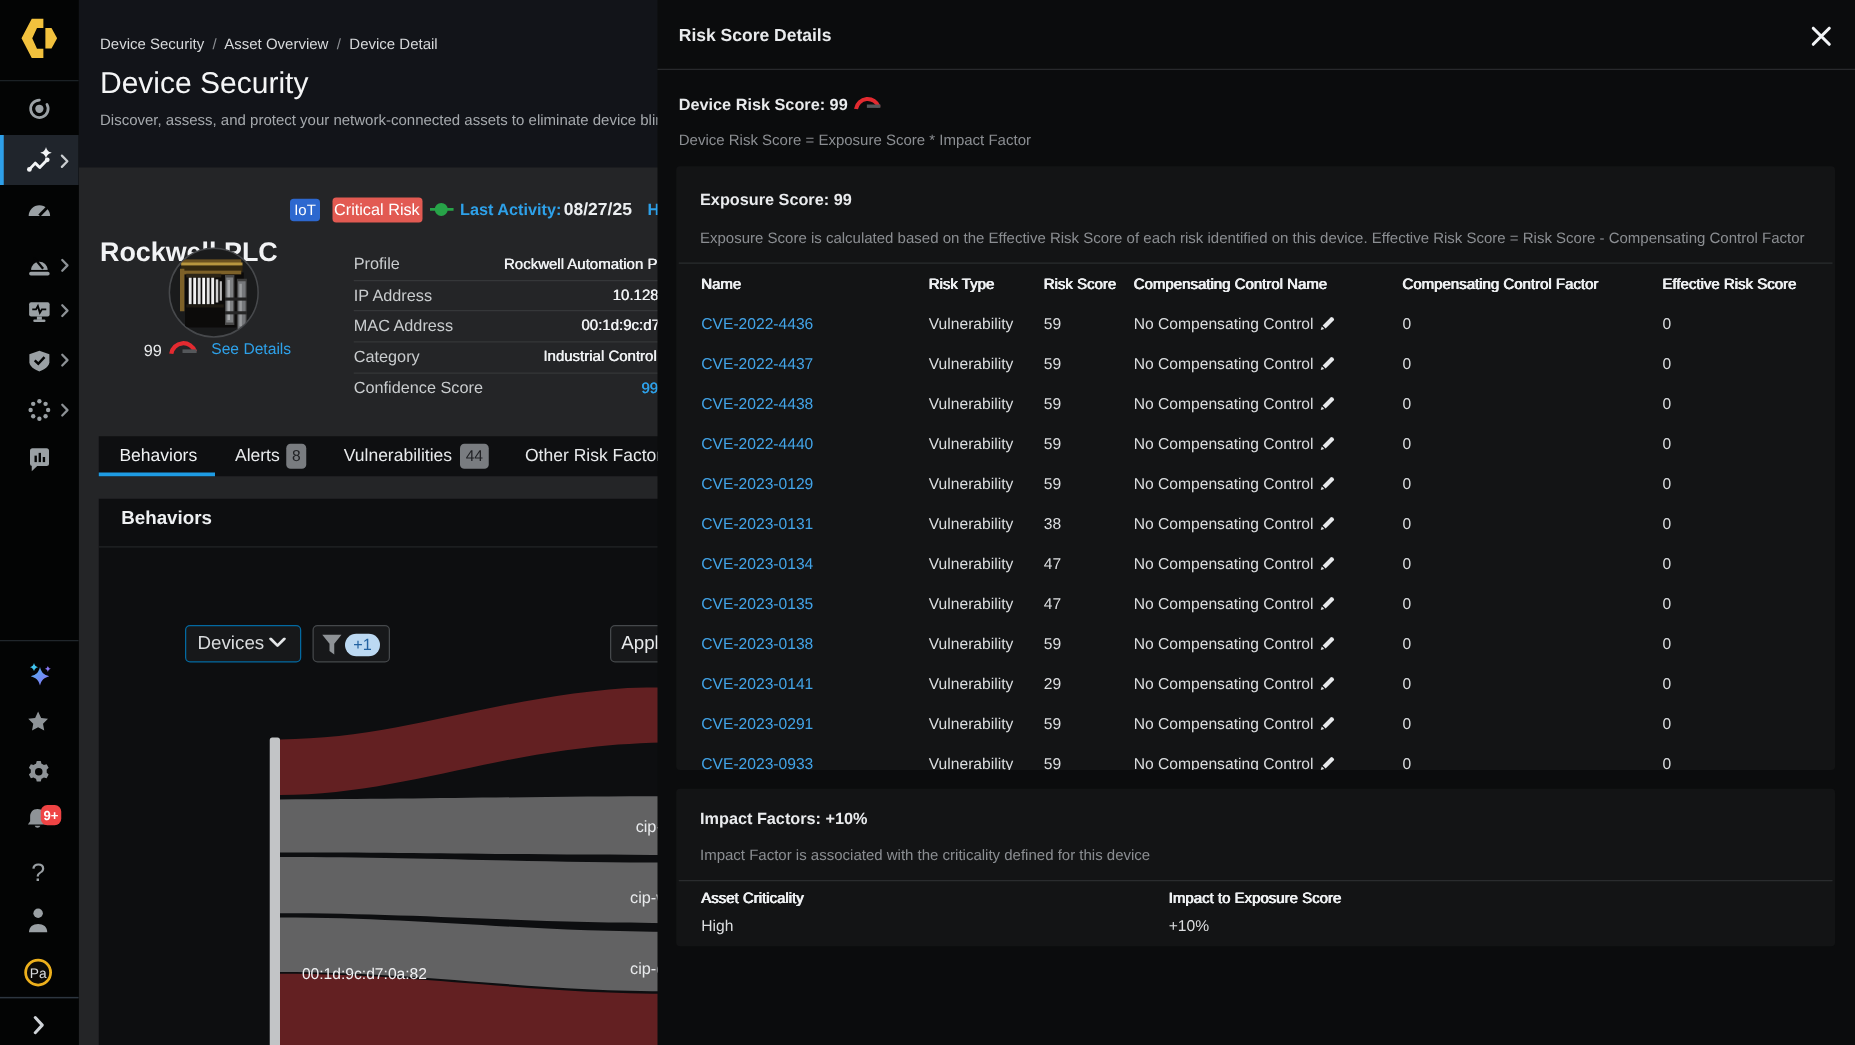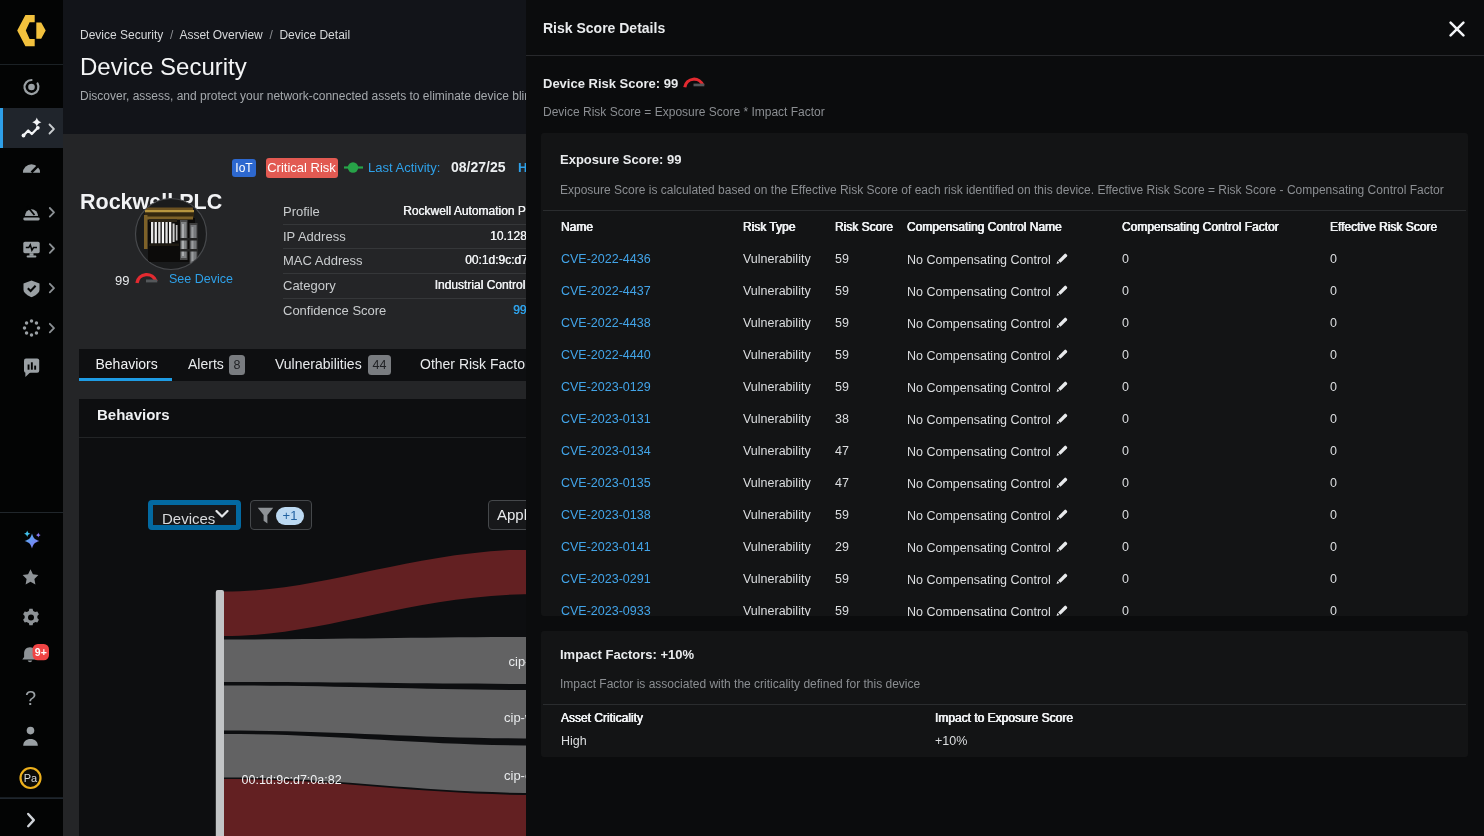--- a/index.html
+++ b/index.html
@@ -45,21 +45,21 @@
       <div class="abs" style="left:17px; top:88.5px; font-size:12px; color:#a5a9ad;">Discover, assess, and protect your network-connected assets to eliminate device blind spots.</div>
     </div>
 
     <div class="abs" style="left:17px; top:154px; font-size:21.5px; font-weight:700; color:#f2f3f5;margin-top:36px;">Rockwell PLC</div>
     <div class="abs" style="left:169px; top:158.5px; width:24px; height:18px; background:#2d68cf; border-radius:3px; color:#fff; font-size:12px; text-align:center; line-height:18px;">IoT</div>
     <div class="abs" style="left:202.5px; top:157.5px; width:72px; height:20px; background:#e25a52; border-radius:3px; color:#fff; font-size:13px; text-align:center; line-height:20px;">Critical Risk</div>
     <svg class="abs" style="left:280.5px; top:159.5px;" width="19" height="15" viewBox="0 0 19 15">
       <line x1="0" y1="7.5" x2="19" y2="7.5" stroke="#27a348" stroke-width="2.2"></line>
       <circle cx="9" cy="7.5" r="5.2" fill="#27a348"></circle>
     </svg>
-    <div class="abs" style="left:305px; top:159.5px; font-size:13px; font-weight:400; color:#2ea1e9;">Last Activity:</div>
+    <div class="abs" style="left:305px; top:159.5px; font-size:13px; font-weight:700; color:#2ea1e9;">Last Activity:</div>
     <div class="abs" style="left:388px; top:159px; font-size:14px; font-weight:700; color:#eceff1;">08/27/25</div>
     <div class="abs" style="left:455px; top:159.5px; font-size:13px; font-weight:700; color:#2ea1e9;">History</div>
 
     <svg class="abs" style="left:71px; top:197px;" width="74" height="74" viewBox="0 0 74 74">
       <clipPath id="avc">
           <circle cx="37" cy="37" r="35.2"></circle>
         </clipPath>
       <circle cx="37" cy="37" r="35.5" fill="#1a1b1c" stroke="#47494c" stroke-width="1.2"></circle>
       <g clip-path="url(#avc)">
         <rect x="14" y="21" width="47" height="44" fill="#0c0b0a"></rect>
@@ -88,21 +88,21 @@
         <rect x="57.5" y="30" width="2" height="34" fill="#9a9c9e"></rect>
         <rect x="46" y="41" width="17.5" height="2.5" fill="#222"></rect>
         <rect x="46" y="52" width="17.5" height="2.5" fill="#262626"></rect>
       </g>
     </svg>
     <div class="abs" style="left:52px; top:272.5px; font-size:13px; color:#e8eaec;">99</div>
     <svg class="abs" style="left:72px; top:270.5px;" width="23" height="15" viewBox="0 0 23 15">
       <path d="M2,12 A9.8,9.8 0 0 1 21,10.3" fill="none" stroke="#e32a30" stroke-width="3.4"></path>
       <rect x="11" y="8.5" width="11.3" height="2.9" fill="#54575a"></rect>
     </svg>
-    <div class="abs" style="left:106px; top:272px; font-size:12.5px; color:#2ea1e9;">See Device</div>
+    <div class="abs" style="left:106px; top:272px; font-size:12.5px; color:#2ea1e9;">See Details</div>
 
     <div class="prow" style="top:199px;">
         <span class="pl">Profile</span>
         <span class="pv" style="left:120px;">Rockwell Automation PLC</span>
       </div>
     <div class="psep" style="top:223.5px;"></div>
     <div class="prow" style="top:223.5px;">
         <span class="pl">IP Address</span>
         <span class="pv" style="left:207px;">10.128.0.91</span>
       </div>
@@ -129,21 +129,21 @@
       <div class="abs" style="left:150px; top:6px;"><span class="badge-num">8</span></div>
       <div class="abs" style="left:196px; top:7px; font-size:14px; color:#e8eaec;">Vulnerabilities</div>
       <div class="abs" style="left:289px; top:6px;border-radius:10px;"><span class="badge-num">44</span></div>
       <div class="abs" style="left:341px; top:7px; font-size:14px; color:#e8eaec;">Other Risk Factors</div>
     </div>
 
     <div id="behav-card">
       <div class="abs" style="left:18px; top:7px; font-size:15px; font-weight:700; color:#eff1f3;">Behaviors</div>
       <div class="abs" style="left:0; top:38px; width:100%; height:1px; background:#222426;"></div>
 
-      <div class="abs" style="left:69px; top:101px; width:93px; height:30px; border:5px solid #0369a1; background:#17181a; border-radius:4px; color:#dadcde; font-size:15px; line-height:28px; padding-left:9px;">Devices</div>
+      <div class="abs" style="left:69px; top:101px; width:93px; height:30px; border:1px solid #0369a1; background:#17181a; border-radius:4px; color:#dadcde; font-size:15px; line-height:28px; padding-left:9px;">Devices</div>
       <svg class="abs" style="left:136px; top:111px;" width="14" height="8" viewBox="0 0 14 8">
           <path d="M1.5,1 L7,6.5 L12.5,1" stroke="#e4e6e8" stroke-width="2.2" fill="none" stroke-linecap="round" stroke-linejoin="round"></path>
         </svg>
       <div class="abs" style="left:171px; top:101px; width:62px; height:30px; border:1px solid #45484b; background:#17181a; border-radius:4px;">
         <svg class="abs" style="left:6px; top:6px;" width="17" height="18" viewBox="0 0 17 18">
             <path d="M0.8,0.8 h15.4 l-5.8,7.2 v8.6 l-3.8,-2.9 v-5.7 z" fill="#8e9296"></path>
           </svg>
         <div class="abs" style="left:25px; top:5.5px; width:28px; height:18px; background:#bcd9f2; border-radius:9px; color:#2262a1; font-size:13px; text-align:center; line-height:18px;">+1</div>
       </div>
       <div class="abs" style="left:409px; top:101px; width:100px; height:30px; border:1px solid #45484b; background:#17181a; border-radius:4px; color:#e8eaec; font-size:15px; line-height:28px; padding-left:8px;">Apply</div>

